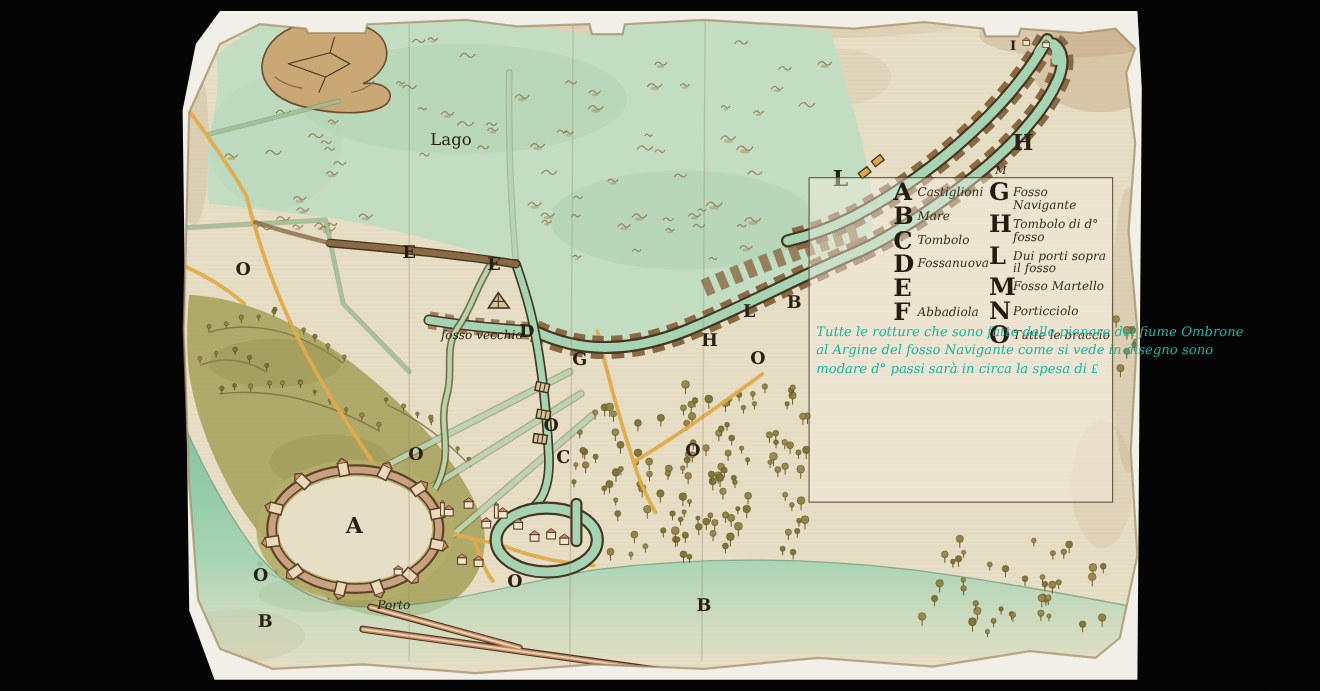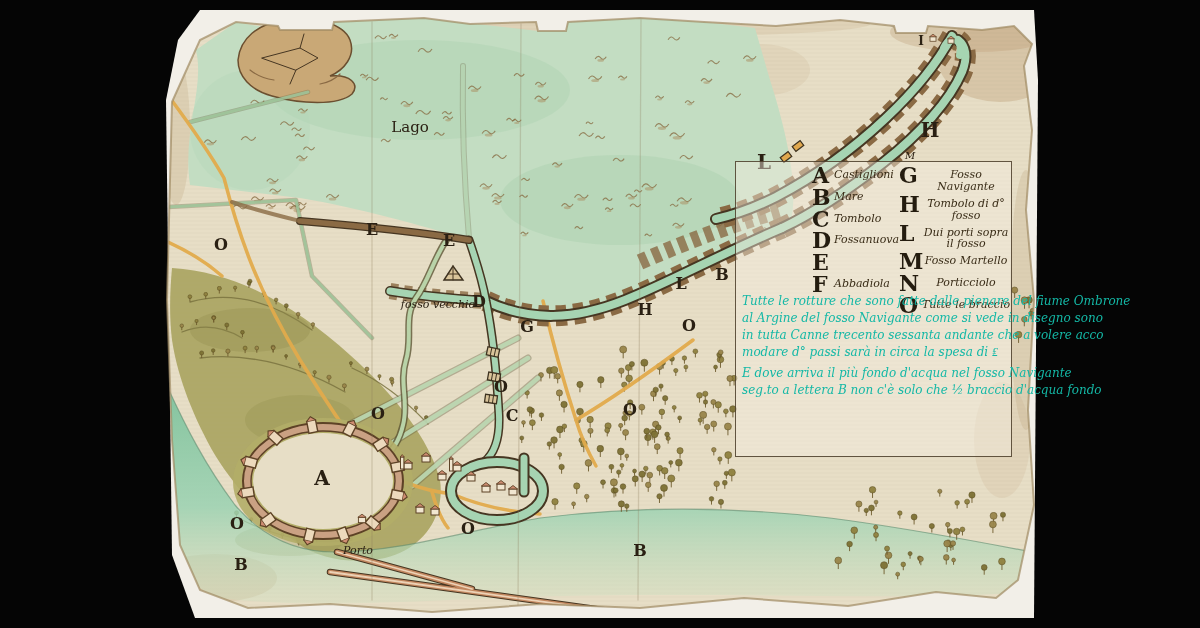--- a/index.html
+++ b/index.html
@@ -42,21 +42,21 @@
      border:1.5px solid rgba(62,48,28,.8);background:rgba(243,238,224,.45);
      box-sizing:border-box;color:var(--ink);}
   .lg-cols{position:absolute;left:0;top:4px;width:100%;height:132px;}
   .lg-col{position:absolute;top:0;display:flex;flex-direction:column;gap:2px;}
   .lg-col.left{left:76px;width:88px;}
   .lg-col.right{left:163px;width:112px;}
   .lg-row{display:flex;align-items:flex-start;}
   .lg-letter{font-size:22px;line-height:.9;font-weight:700;width:22px;flex:0 0 22px;color:#241c0f;}
   .lg-label{font-style:italic;font-size:11px;line-height:1.08;padding-top:3px;color:#392c17;}
   .lg-col.left .lg-label{width:66px;}
-  .lg-col.right .lg-label{width:90px;text-align:center;}
+  .lg-col.right .lg-label{width:90px;}
   .notes{position:absolute;left:6px;width:266px;font-style:italic;color:#14b8a6;}
   .notes-1{top:131px;}
   .notes-2{top:203px;}
   .note-line{font-size:12px;line-height:17px;white-space:nowrap;}
 </style>
 </head>
 <body>
 
 <div class="stage">
 
@@ -987,22 +987,17 @@
   </div>
           <div class="lg-row">
     <span class="lg-letter">O</span>
     <span class="lg-label">Tutte le braccio</span>
   </div>
         </div>
   </div>
   <div class="notes notes-1">
         <div class="note-line">Tutte le rotture che sono fatte dalle pienare del fiume Ombrone</div>
         <div class="note-line">al Argine del fosso Navigante come si vede in disegno sono</div>
-        <div class="note-line">in tutta Canne trecento sessanta andante che a volere acco</div>
         <div class="note-line">modare d° passi sarà in circa la spesa di ₤</div>
       </div>
-  <div class="notes notes-2">
-        <div class="note-line">E dove arriva il più fondo d'acqua nel fosso Navigante</div>
-        <div class="note-line">seg.to a lettera B non c'è solo che ½ braccio d'acqua fondo</div>
-      </div>
 </div>
 
 </div>
 
 </body></html>

